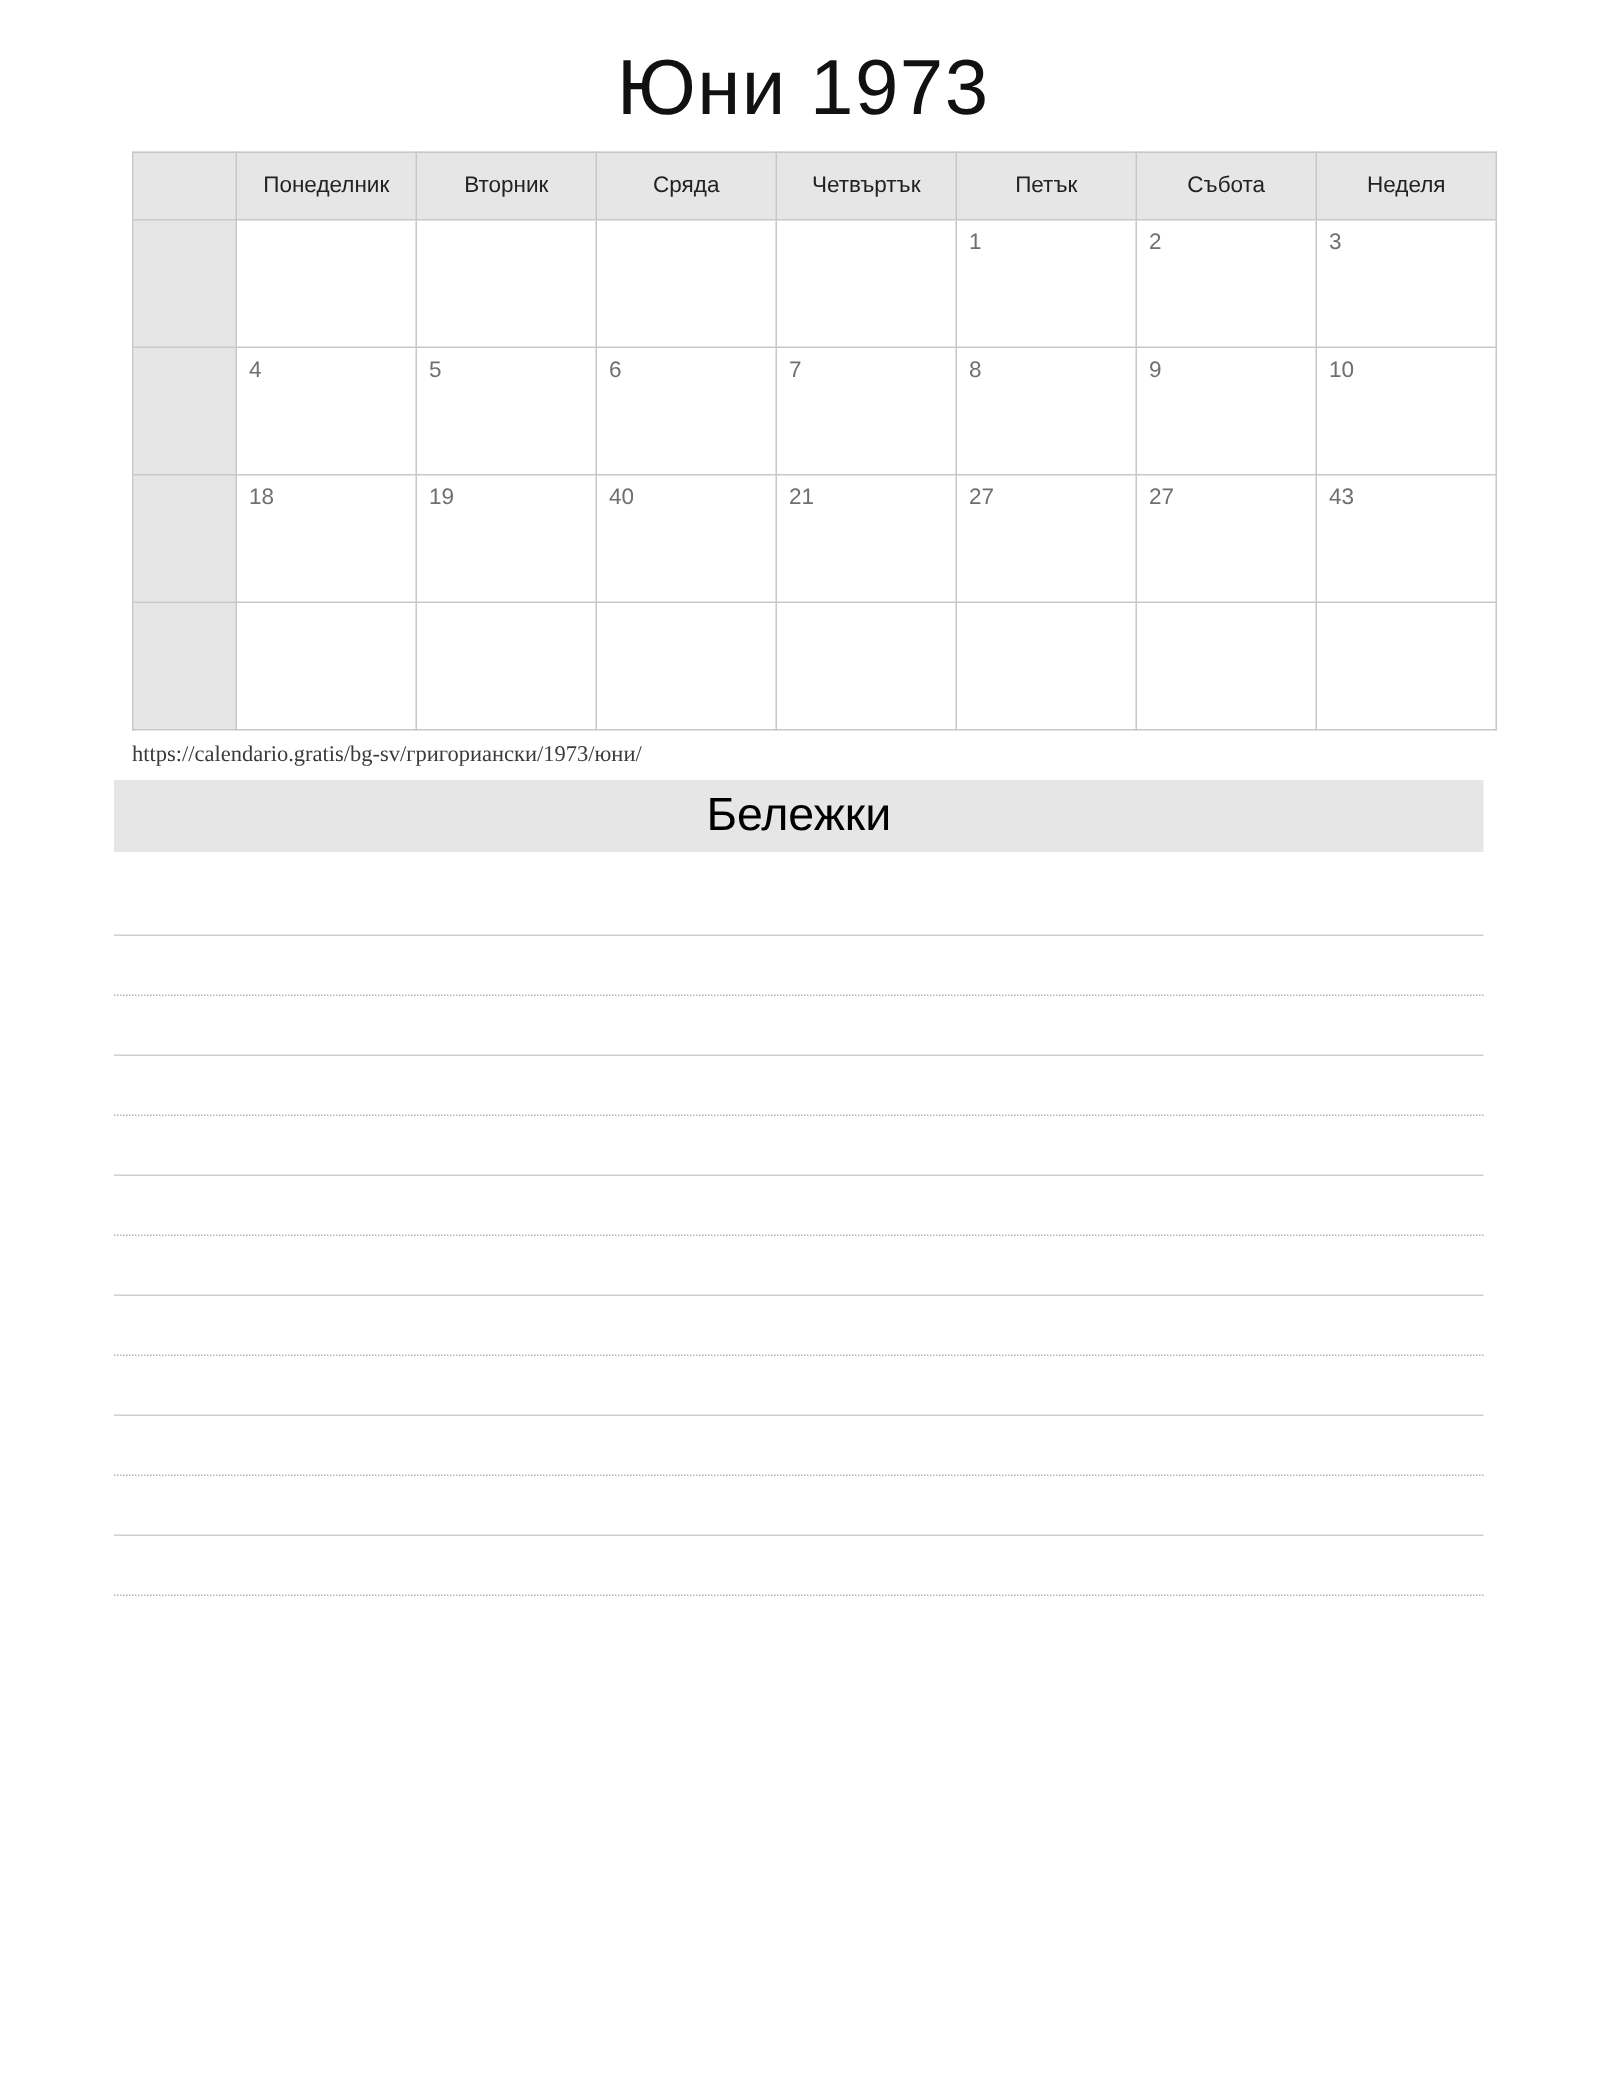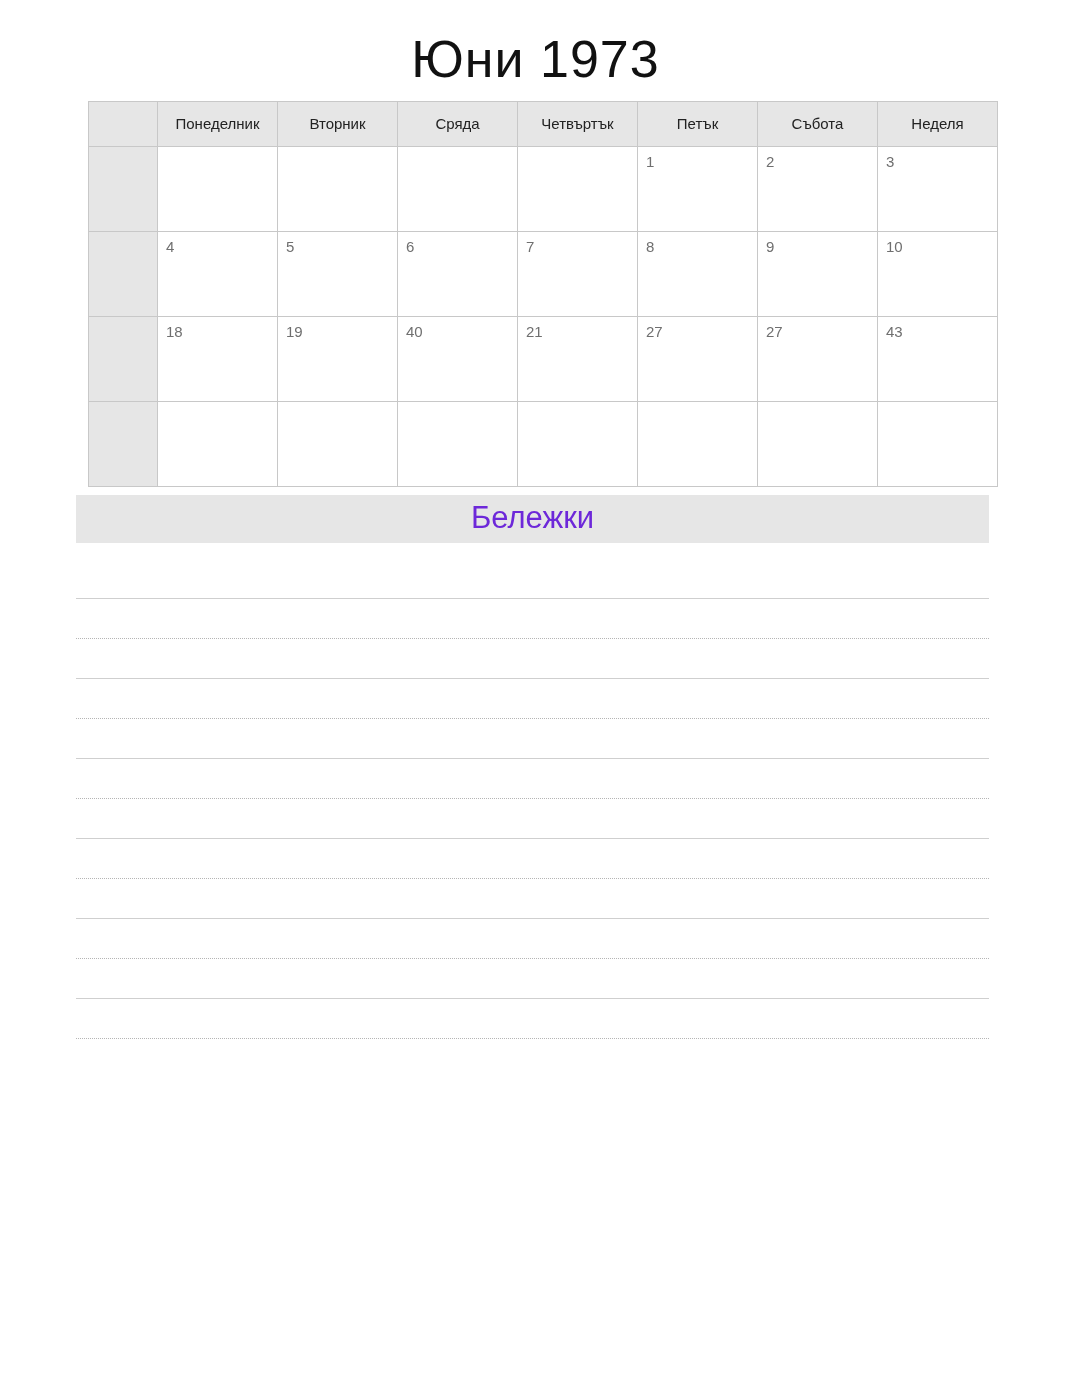--- a/index.html
+++ b/index.html
@@ -95,21 +95,21 @@
   }
 
   
   .notes {
     margin: 8px 82px 0 76px;
   }
   .notes-header {
     background: #e6e6e6;
     text-align: center;
     font-size: 31px;
-    color: #6d28d9;
+    color: #000000;
     padding: 6px 0 8px 0;
     line-height: 1.1;
   }
   .notes-lines {
     margin-top: 16px;
   }
   .note-line {
     height: 39px;
     border-bottom: 1px dotted #b5b5b5;
   }
@@ -239,20 +239,21 @@
             </td>
           <td class="day empty">
               <span class="daynum"></span>
             </td>
         </tr>
 
       </tbody>
     </table>
   </div>
 
+  <div class="url">https://calendario.gratis/bg-sv/григориански/1973/юни/</div>
 
   <div class="notes">
     <div class="notes-header">Бележки</div>
     <div class="notes-lines">
       <div class="note-line solid"></div>
       <div class="note-line"></div>
       <div class="note-line solid"></div>
       <div class="note-line"></div>
       <div class="note-line solid"></div>
       <div class="note-line"></div>

